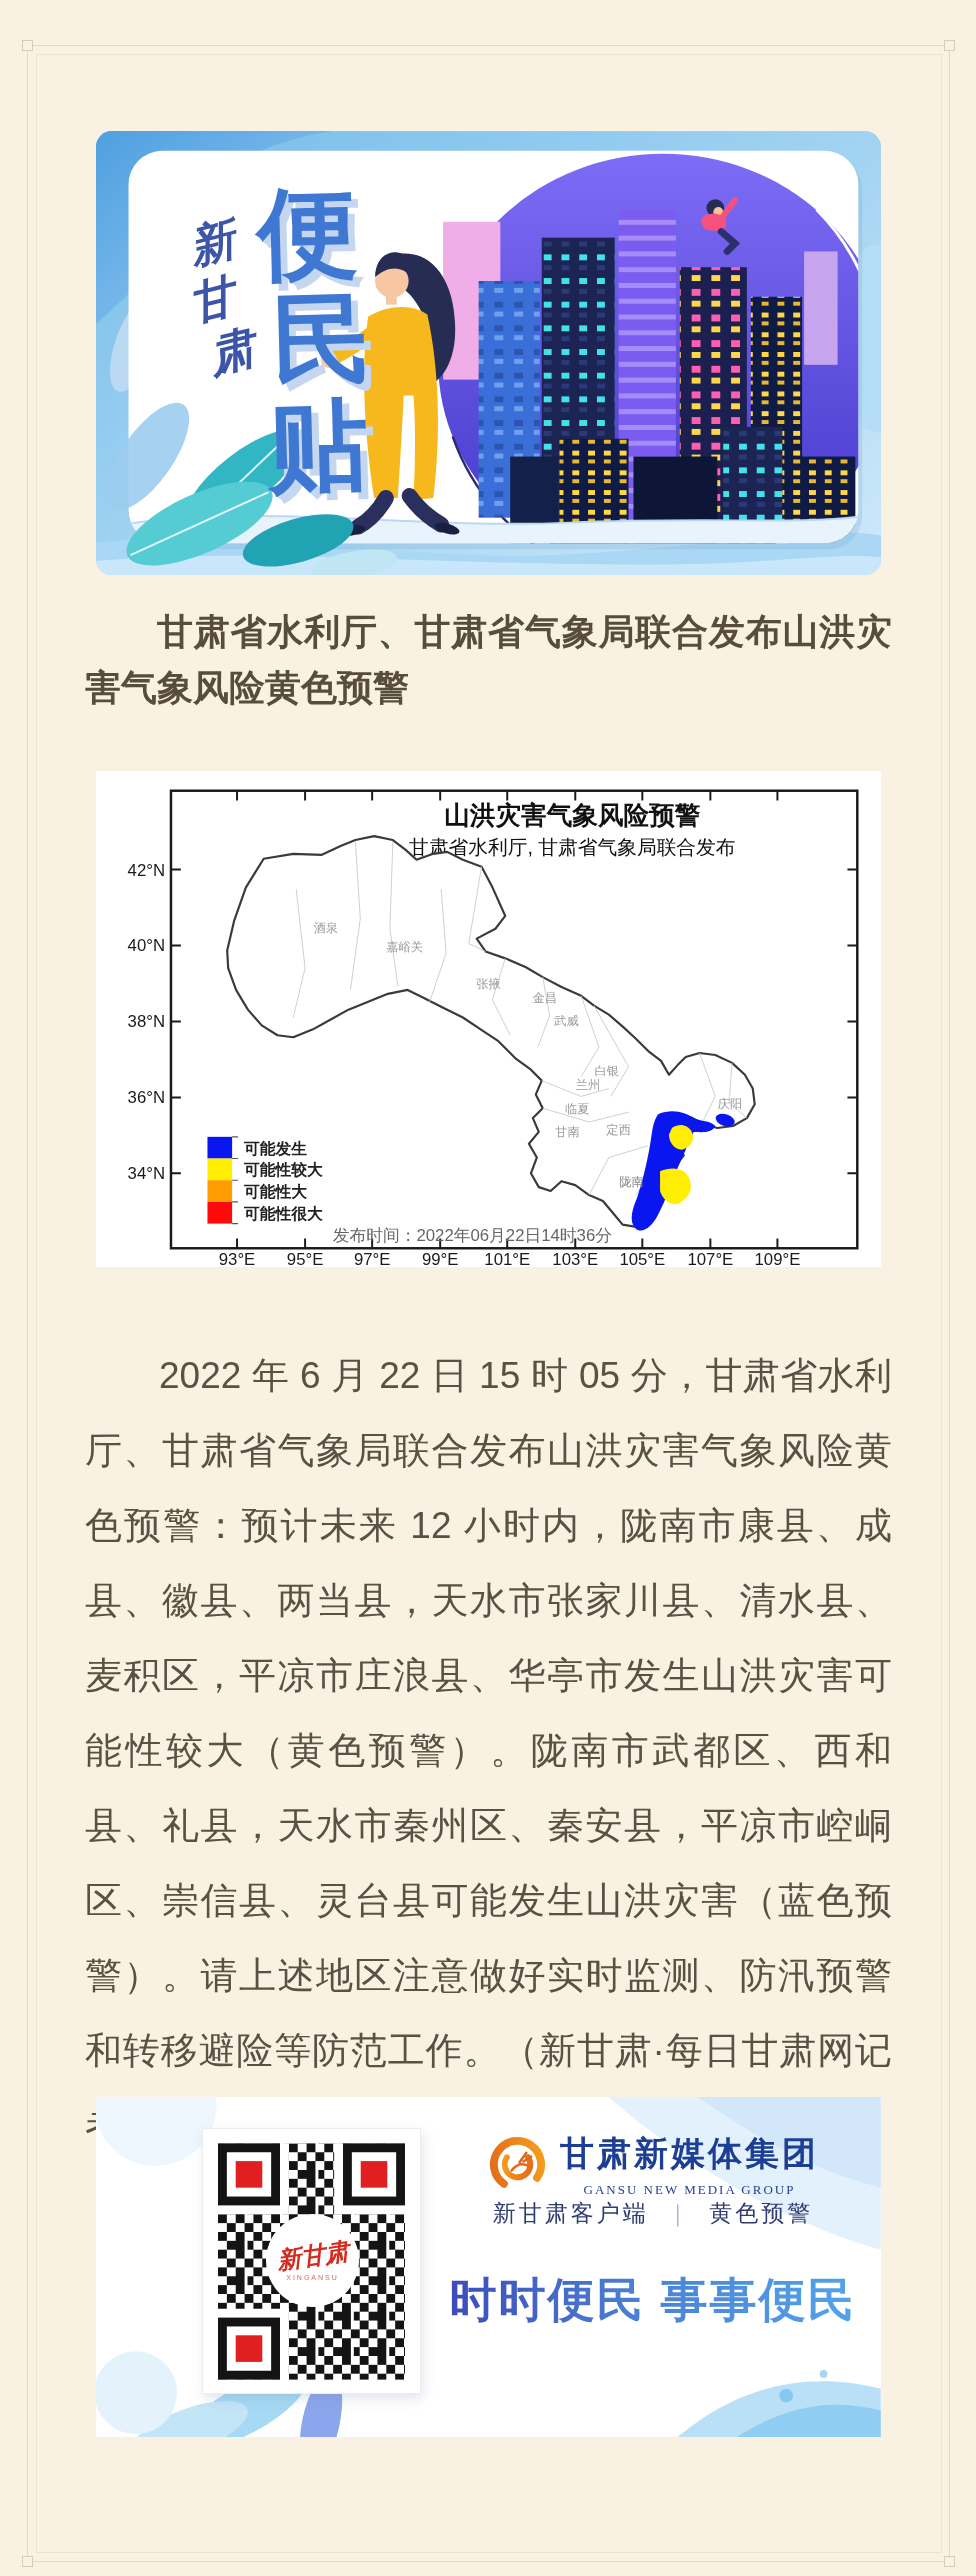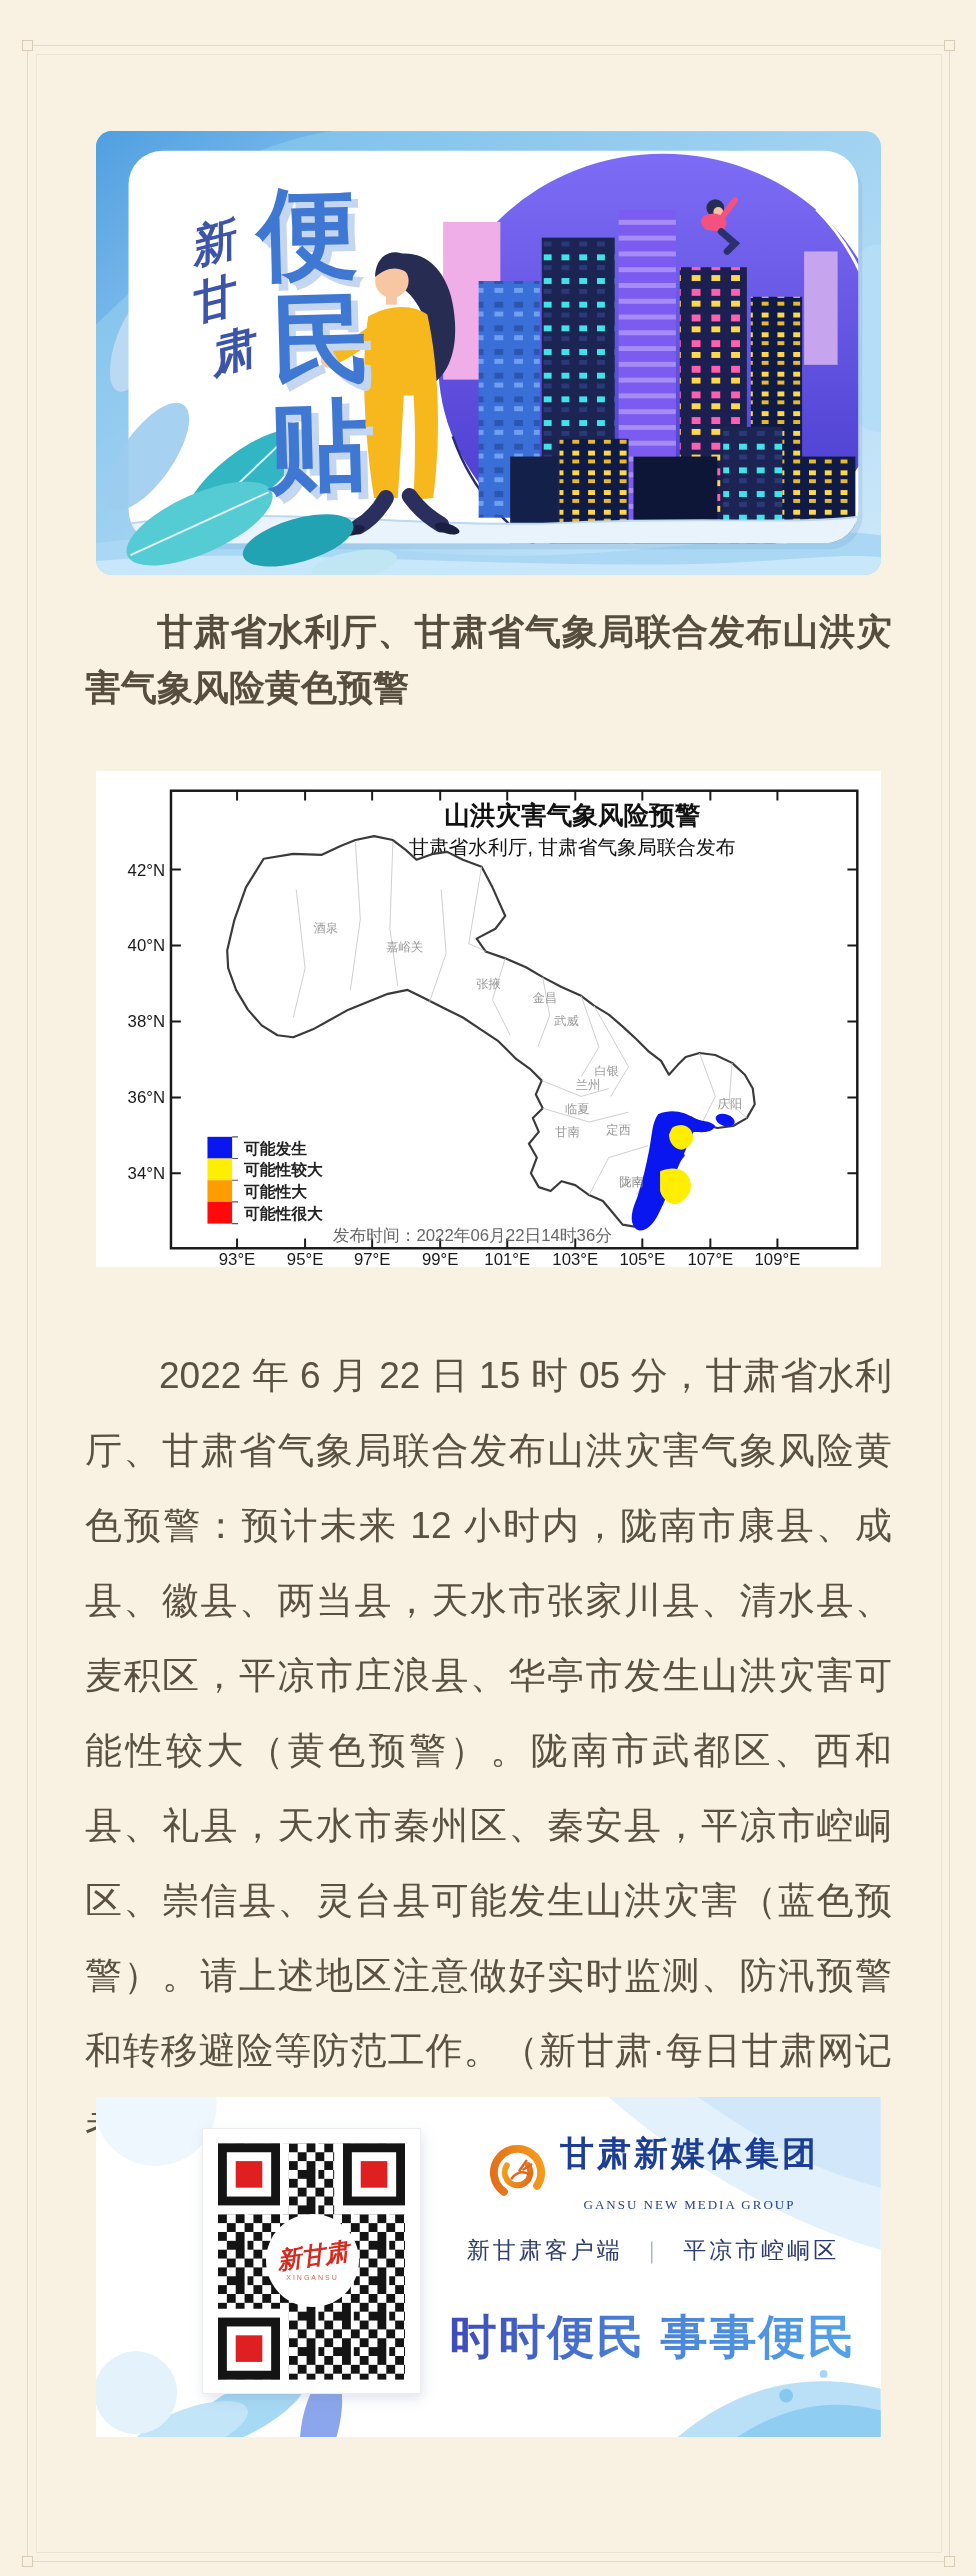--- a/index.html
+++ b/index.html
@@ -33,22 +33,22 @@
   
   .mapblock{position:absolute;left:96px;top:771px;width:785px;height:496px;background:#ffffff;}
   
   .footer{position:absolute;left:96px;top:2097px;width:785px;height:340px;background:#ffffff;overflow:hidden;}
   .qr-tile{position:absolute;left:107px;top:32px;width:217px;height:264px;background:#fff;
         box-shadow:0 0 0 1px #ececec,2px 5px 12px rgba(120,140,170,.25);}
   .footer-col{position:absolute;left:345px;top:34px;width:424px;text-align:center;}
   .org-row{display:flex;align-items:center;justify-content:center;gap:12px;}
   .org-names{display:flex;flex-direction:column;align-items:center;}
   .org-cn{font-family:"Liberation Serif",serif;font-weight:bold;font-size:34px;color:#1c3e94;letter-spacing:3px;}
-  .org-en{font-family:"Liberation Serif",serif;font-size:13px;color:#26418f;letter-spacing:2px;margin-top:20px;}
-  .app-row{margin-top:22px;font-size:23px;color:#2e3c6e;letter-spacing:3px;
+  .org-en{font-family:"Liberation Serif",serif;font-size:13px;color:#26418f;letter-spacing:2px;margin-top:5px;}
+  .app-row{font-size:23px;color:#2e3c6e;letter-spacing:3px;
         display:flex;justify-content:center;align-items:center;gap:18px;}
   .app-sep{color:#9fb0c8;font-size:22px;}
   .slogan{margin-top:40px;font-size:47px;font-weight:900;letter-spacing:2px;
         background:linear-gradient(90deg,#3d49b8 0%,#4a7fd4 45%,#53a5ea 100%);
         -webkit-background-clip:text;background-clip:text;color:transparent;}
   .qr-center{position:absolute;left:63px;top:85px;width:93px;height:93px;background:#fff;border-radius:50%;
         display:flex;flex-direction:column;align-items:center;justify-content:center;}
   .qr-cal{font-family:"DejaVu Serif",serif;font-style:italic;font-weight:bold;font-size:24px;
         color:#d42b1e;transform:rotate(-8deg);white-space:nowrap;}
   .qr-cal-en{font-size:7px;color:#d86a5e;letter-spacing:2px;margin-top:2px;}
@@ -370,20 +370,20 @@
           <path d="M-6,6 Q2,-4 12,2 M2,-2 L9,-12 M6,-3 L14,-8" stroke="#e2671a" stroke-width="2.5" fill="none" stroke-linecap="round"></path>
         </svg>
         <div class="org-names">
           <div class="org-cn">甘肃新媒体集团</div>
           <div class="org-en">GANSU NEW MEDIA GROUP</div>
         </div>
       </div>
       <div class="app-row">
         <span>新甘肃客户端</span>
         <span class="app-sep">｜</span>
-        <span>平凉市崆峒区</span>
+        <span>黄色预警</span>
       </div>
       <div class="slogan">时时便民 事事便民</div>
     </div>
   </div>
 
 </div>
 
 
 </body></html>

